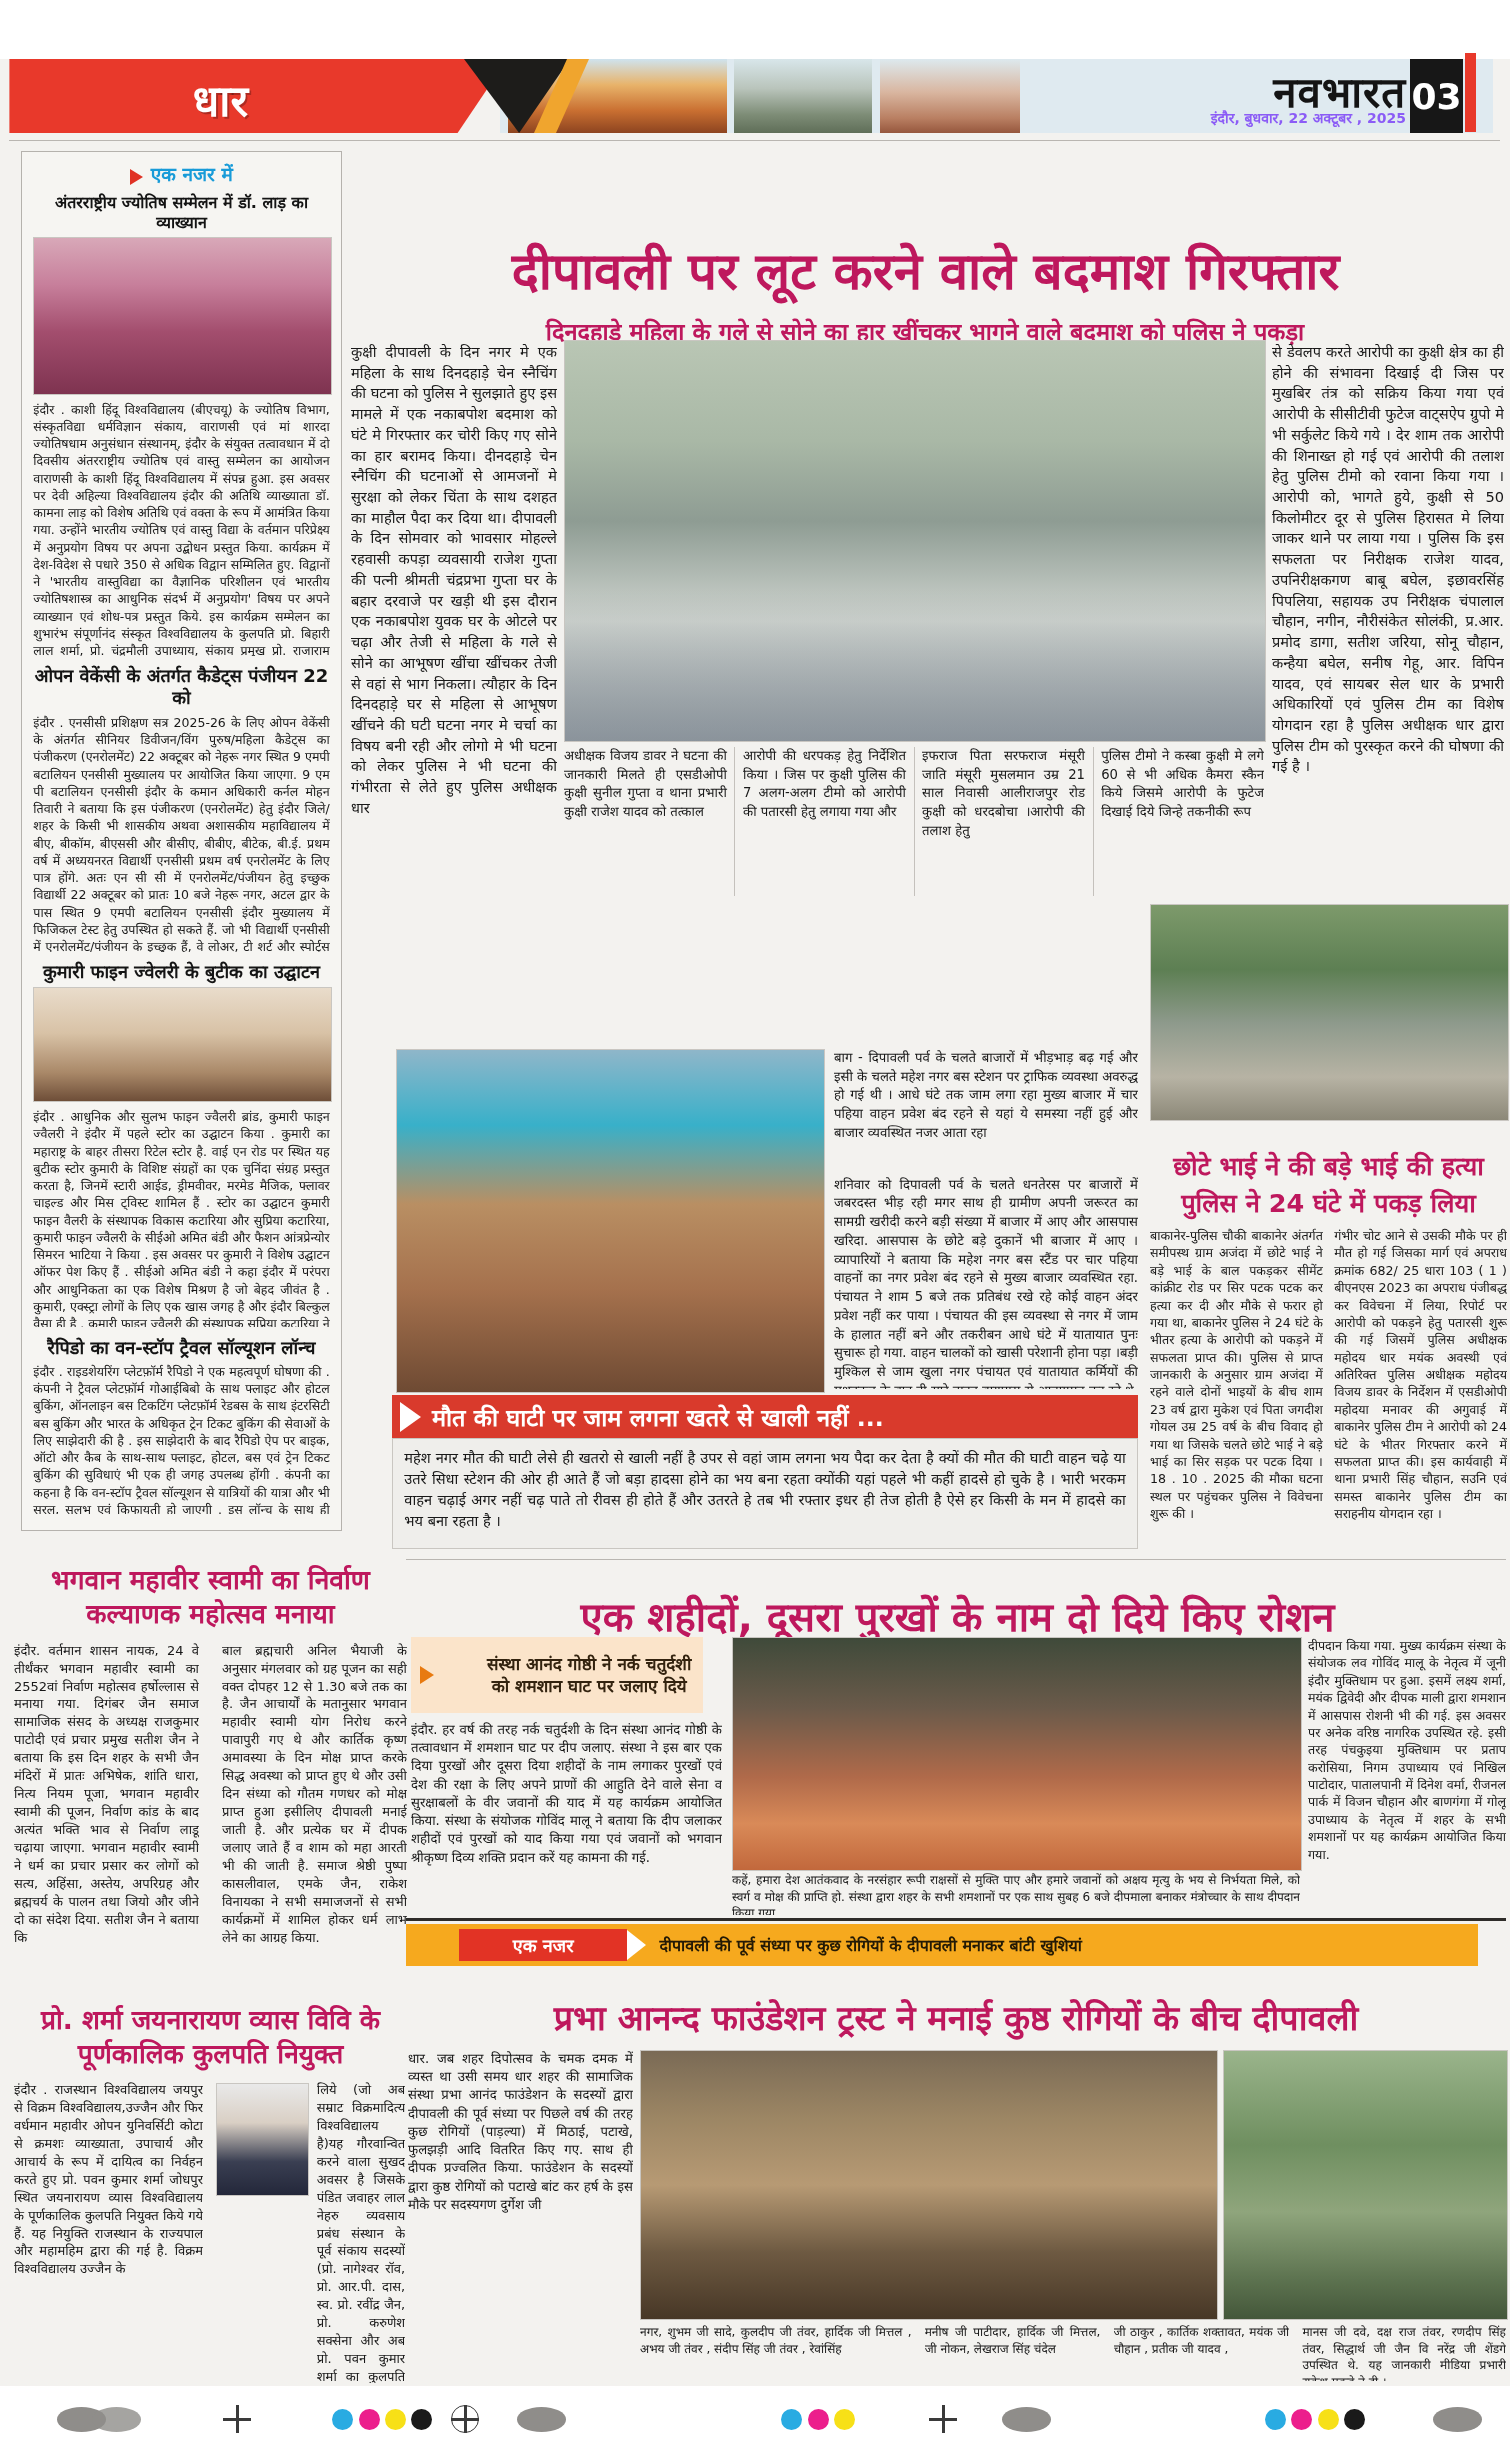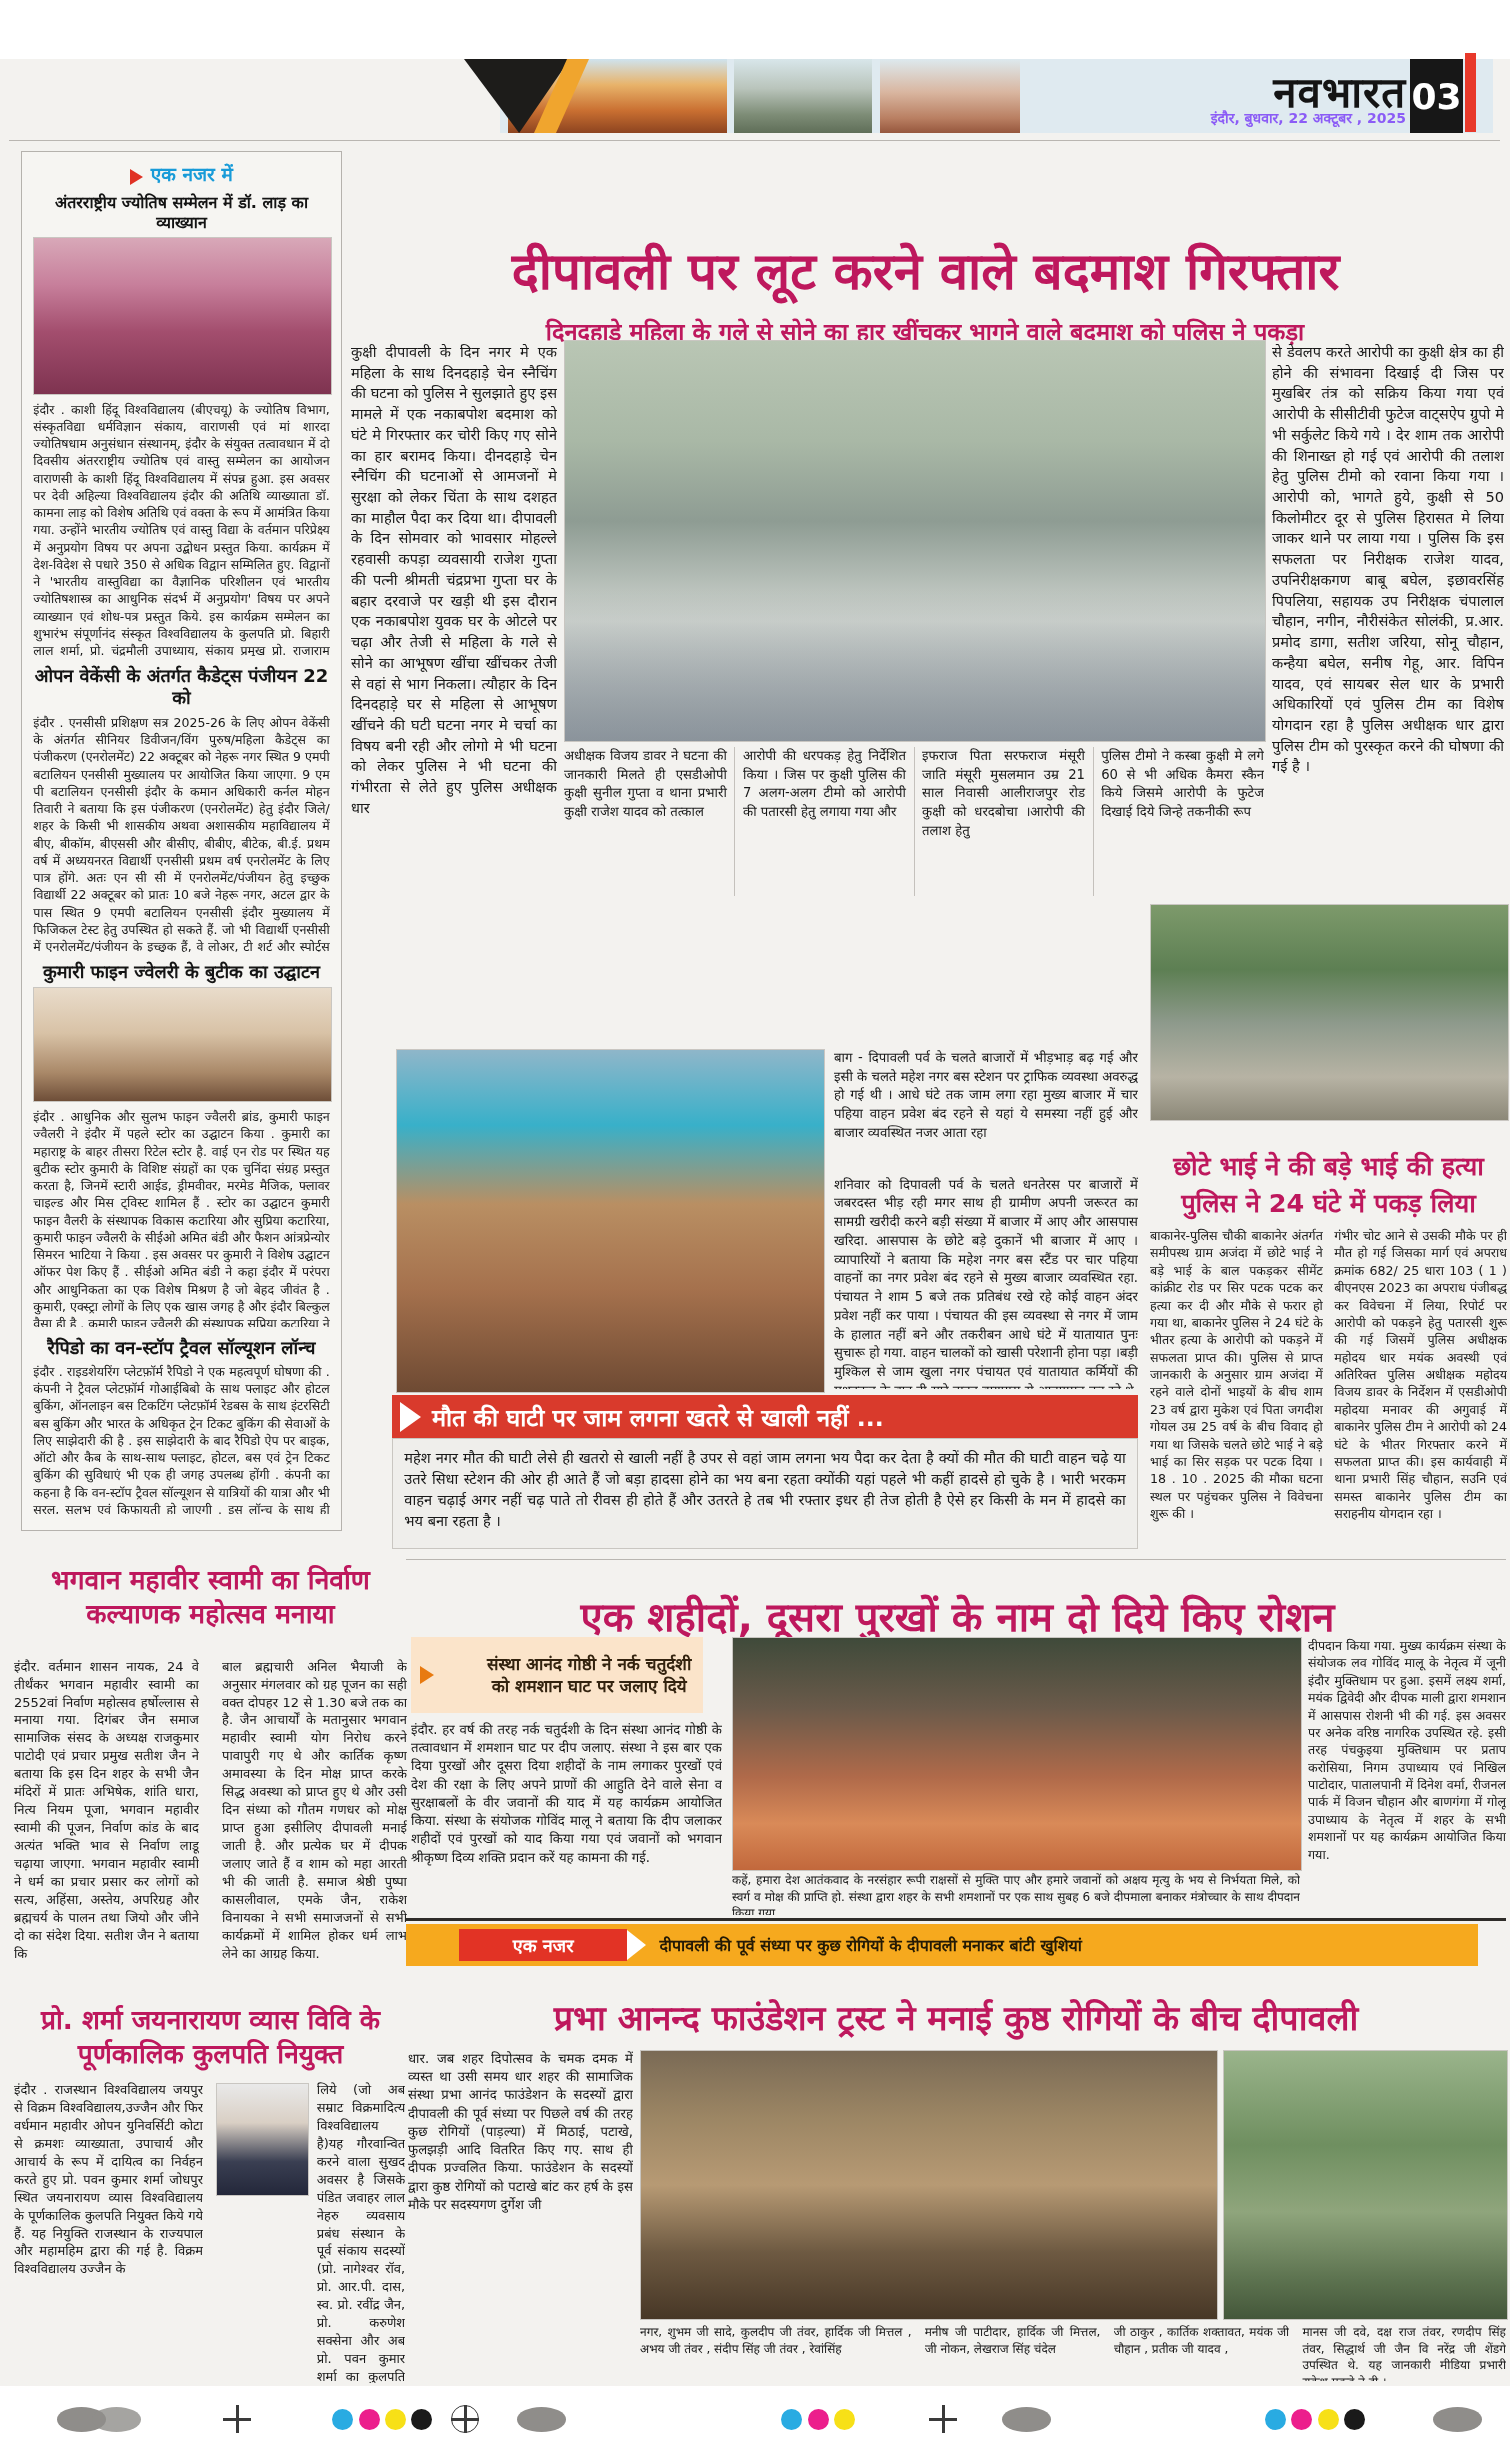--- a/index.html
+++ b/index.html
@@ -59,20 +59,23 @@
 </head>
 <body>
 
 <div class="page">
 
   <div class="abs white" style="left:0;top:0;width:1510px;height:59px;"></div>
   <div class="abs" style="left:500px;top:59px;width:993px;height:74px;background:#dfeaf0;"></div>
   <div class="abs photo" style="left:508px;top:59px;width:219px;height:74px;border:none;background:linear-gradient(180deg,#cfe3ee 0%,#e8b36a 35%,#c96f31 70%,#8d4420 100%);"></div>
   <div class="abs photo" style="left:734px;top:59px;width:138px;height:74px;border:none;background:linear-gradient(180deg,#d8e6ea 0%,#b9c4bb 40%,#7e8d77 75%,#5f6e58 100%);"></div>
   <div class="abs photo" style="left:880px;top:59px;width:140px;height:74px;border:none;background:linear-gradient(180deg,#dde9ee 0%,#d9b6a0 45%,#b97f62 80%,#96573d 100%);"></div>
+  <div class="abs mast-red" style="left:9.4px;top:59px;width:498px;height:74px;">
+    <div class="region-title" style="position:absolute;left:0;right:76px;top:11.3px;text-align:center;">धार</div>
+  </div>
   <div class="abs mast-black-tri" style="left:464px;top:59px;width:106px;height:74px;"></div>
   <div class="abs mast-orange-tri" style="left:534px;top:59px;width:55px;height:74px;"></div>
   <div class="abs brand" style="left:1217px;top:62px;width:189px;text-align:right;">नवभारत</div>
   <div class="abs dateline" style="left:1123px;top:108px;width:283px;text-align:right;">इंदौर, बुधवार, 22 अक्टूबर , 2025</div>
   <div class="abs pageno" style="left:1410px;top:59px;width:53px;height:74px;">03</div>
   <div class="abs" style="left:1465px;top:53px;width:11.3px;height:79px;background:#e8392b;"></div>
   <div class="abs rule-h" style="left:9.4px;top:140px;width:1491px;"></div>
 
   <div class="abs side-box" style="left:21px;top:151px;width:321px;height:1380px;">
     <div style="text-align:center;">
@@ -85,21 +88,21 @@
     <div class="small-text" style="height:238px;">इंदौर . एनसीसी प्रशिक्षण सत्र 2025-26 के लिए ओपन वेकेंसी के अंतर्गत सीनियर डिवीजन/विंग पुरुष/महिला कैडेट्स का पंजीकरण (एनरोलमेंट) 22 अक्टूबर को नेहरू नगर स्थित 9 एमपी बटालियन एनसीसी मुख्यालय पर आयोजित किया जाएगा. 9 एम पी बटालियन एनसीसी इंदौर के कमान अधिकारी कर्नल मोहन तिवारी ने बताया कि इस पंजीकरण (एनरोलमेंट) हेतु इंदौर जिले/शहर के किसी भी शासकीय अथवा अशासकीय महाविद्यालय में बीए, बीकॉम, बीएससी और बीसीए, बीबीए, बीटेक, बी.ई. प्रथम वर्ष में अध्ययनरत विद्यार्थी एनसीसी प्रथम वर्ष एनरोलमेंट के लिए पात्र होंगे. अतः एन सी सी में एनरोलमेंट/पंजीयन हेतु इच्छुक विद्यार्थी 22 अक्टूबर को प्रातः 10 बजे नेहरू नगर, अटल द्वार के पास स्थित 9 एमपी बटालियन एनसीसी इंदौर मुख्यालय में फिजिकल टेस्ट हेतु उपस्थित हो सकते हैं. जो भी विद्यार्थी एनसीसी में एनरोलमेंट/पंजीयन के इच्छुक हैं, वे लोअर, टी शर्ट और स्पोर्ट्स शूज पहनकर निर्धारित समय पर 9 एमपी बटालियन एन सी सी इंदौर पहुँचें.</div>
     <div class="side-hl2">कुमारी फाइन ज्वेलरी के बुटीक का उद्घाटन</div>
     <div class="photo" style="width:100%;height:113px;background:linear-gradient(180deg,#e9dccb 0%,#d8c2a6 40%,#a98868 75%,#6e4e38 100%);"></div>
     <div class="small-text" style="height:219px;margin-top:5.7px;">इंदौर . आधुनिक और सुलभ फाइन ज्वैलरी ब्रांड, कुमारी फाइन ज्वैलरी ने इंदौर में पहले स्टोर का उद्घाटन किया . कुमारी का महाराष्ट्र के बाहर तीसरा रिटेल स्टोर है. वाई एन रोड पर स्थित यह बुटीक स्टोर कुमारी के विशिष्ट संग्रहों का एक चुनिंदा संग्रह प्रस्तुत करता है, जिनमें स्टारी आईड, ड्रीमवीवर, मरमेड मैजिक, फ्लावर चाइल्ड और मिस ट्विस्ट शामिल हैं . स्टोर का उद्घाटन कुमारी फाइन वैलरी के संस्थापक विकास कटारिया और सुप्रिया कटारिया, कुमारी फाइन ज्वैलरी के सीईओ अमित बंडी और फैशन आंत्रप्रेन्योर सिमरन भाटिया ने किया . इस अवसर पर कुमारी ने विशेष उद्घाटन ऑफर पेश किए हैं . सीईओ अमित बंडी ने कहा इंदौर में परंपरा और आधुनिकता का एक विशेष मिश्रण है जो बेहद जीवंत है . कुमारी, एक्स्ट्रा लोगों के लिए एक खास जगह है और इंदौर बिल्कुल वैसा ही है . कुमारी फाइन ज्वैलरी की संस्थापक सुप्रिया कटारिया ने कहा कुमारी हमेशा से उन महिलाओं का सम्मान करती रही है जो खूबसूरती और अभिव्यक्तिपूर्ण तरीके से जीवन जीती हैं . इंदौर उस भावना को पूरी तरह से दर्शाता है.</div>
     <div class="side-hl2">रैपिडो का वन-स्टॉप ट्रैवल सॉल्यूशन लॉन्च</div>
     <div class="small-text" style="height:151px;">इंदौर . राइडशेयरिंग प्लेटफ़ॉर्म रैपिडो ने एक महत्वपूर्ण घोषणा की . कंपनी ने ट्रैवल प्लेटफ़ॉर्म गोआईबिबो के साथ फ्लाइट और होटल बुकिंग, ऑनलाइन बस टिकटिंग प्लेटफ़ॉर्म रेडबस के साथ इंटरसिटी बस बुकिंग और भारत के अधिकृत ट्रेन टिकट बुकिंग की सेवाओं के लिए साझेदारी की है . इस साझेदारी के बाद रैपिडो ऐप पर बाइक, ऑटो और कैब के साथ-साथ फ्लाइट, होटल, बस एवं ट्रेन टिकट बुकिंग की सुविधाएं भी एक ही जगह उपलब्ध होंगी . कंपनी का कहना है कि वन-स्टॉप ट्रैवल सॉल्यूशन से यात्रियों की यात्रा और भी सरल, सुलभ एवं किफायती हो जाएगी . इस लॉन्च के साथ ही रैपिडो ने अपनी सेवाओं का दायरा बढ़ा दिया है.</div>
   </div>
 
   <div class="abs" style="left:14px;top:1542px;width:393px;">
     <div class="hl" style="font-size:26.4px;line-height:1.3;">भगवान महावीर स्वामी का निर्वाण कल्याणक महोत्सव मनाया</div>
-    <div style="display:flex;gap:23px;margin-top:26px;">
+    <div style="display:flex;gap:23px;margin-top:10px;">
       <div class="small-text" style="width:189px;height:325px;font-size:13px;">इंदौर. वर्तमान शासन नायक, 24 वे तीर्थंकर भगवान महावीर स्वामी का 2552वां निर्वाण महोत्सव हर्षोल्लास से मनाया गया. दिगंबर जैन समाज सामाजिक संसद के अध्यक्ष राजकुमार पाटोदी एवं प्रचार प्रमुख सतीश जैन ने बताया कि इस दिन शहर के सभी जैन मंदिरों में प्रातः अभिषेक, शांति धारा, नित्य नियम पूजा, भगवान महावीर स्वामी की पूजन, निर्वाण कांड के बाद अत्यंत भक्ति भाव से निर्वाण लाडू चढ़ाया जाएगा. भगवान महावीर स्वामी ने धर्म का प्रचार प्रसार कर लोगों को सत्य, अहिंसा, अस्तेय, अपरिग्रह और ब्रह्मचर्य के पालन तथा जियो और जीने दो का संदेश दिया. सतीश जैन ने बताया कि</div>
       <div class="small-text" style="width:189px;height:325px;font-size:13px;">बाल ब्रह्मचारी अनिल भैयाजी के अनुसार मंगलवार को ग्रह पूजन का सही वक्त दोपहर 12 से 1.30 बजे तक का है. जैन आचार्यों के मतानुसार भगवान महावीर स्वामी योग निरोध करने पावापुरी गए थे और कार्तिक कृष्ण अमावस्या के दिन मोक्ष प्राप्त करके सिद्ध अवस्था को प्राप्त हुए थे और उसी दिन संध्या को गौतम गणधर को मोक्ष प्राप्त हुआ इसीलिए दीपावली मनाई जाती है. और प्रत्येक घर में दीपक जलाए जाते हैं व शाम को महा आरती भी की जाती है. समाज श्रेष्ठी पुष्पा कासलीवाल, एमके जैन, राकेश विनायका ने सभी समाजजनों से सभी कार्यक्रमों में शामिल होकर धर्म लाभ लेने का आग्रह किया.</div>
     </div>
   </div>
 
   <div class="abs" style="left:14px;top:1982px;width:393px;">
     <div class="hl" style="font-size:26.4px;line-height:1.3;">प्रो. शर्मा जयनारायण व्यास विवि के पूर्णकालिक कुलपति नियुक्त</div>
     <div style="display:flex;gap:13.2px;margin-top:9.4px;">
       <div class="small-text" style="width:189px;height:302px;font-size:13px;">इंदौर . राजस्थान विश्वविद्यालय जयपुर से विक्रम विश्वविद्यालय,उज्जैन और फिर वर्धमान महावीर ओपन युनिवर्सिटी कोटा से क्रमशः व्याख्याता, उपाचार्य और आचार्य के रूप में दायित्व का निर्वहन करते हुए प्रो. पवन कुमार शर्मा जोधपुर स्थित जयनारायण व्यास विश्वविद्यालय के पूर्णकालिक कुलपति नियुक्त किये गये हैं. यह नियुक्ति राजस्थान के राज्यपाल और महामहिम द्वारा की गई है. विक्रम विश्वविद्यालय उज्जैन के</div>
       <div style="width:189px;height:302px;overflow:hidden;">

